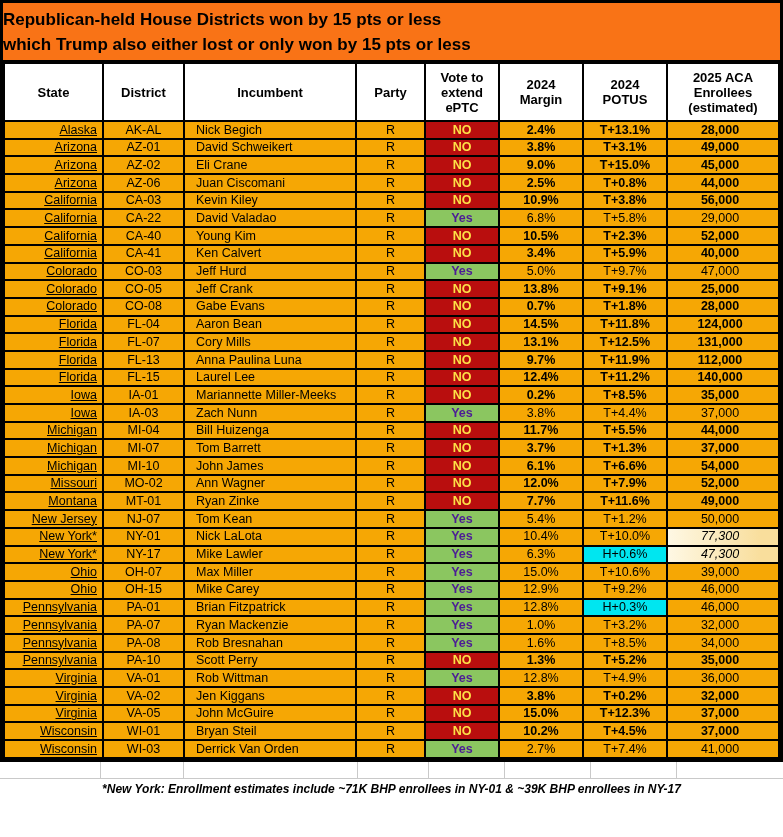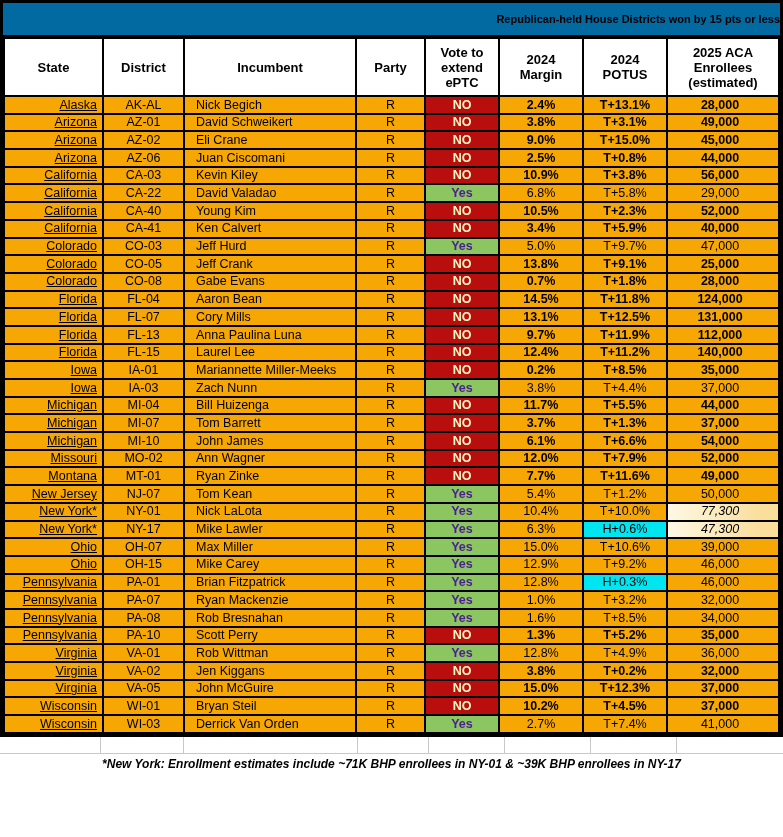--- a/index.html
+++ b/index.html
@@ -3,41 +3,41 @@
 <meta charset="utf-8">
 <style>
   html,body{margin:0;padding:0;background:#fff;}
   .sheet{
     width:783px;height:837px;
     font-family:"Liberation Sans","DejaVu Sans",sans-serif;
     color:#000;background:#fff;position:relative;overflow:hidden;
   }
   .table-box{border:3px solid #000;width:777px;}
   .title-block{
-    background:#0369a1;text-align:right;font-weight:bold;font-size:11px;
+    background:#f97316;text-align:left;font-weight:bold;font-size:17px;
     line-height:25px;padding:4px 0 3px 0;border-bottom:2px solid #000;
   }
   table{border-collapse:collapse;table-layout:fixed;width:777px;}
   th,td{border:2px solid #000;padding:0;overflow:hidden;white-space:nowrap;}
   th{
     background:#fff;font-weight:bold;font-size:13px;line-height:15px;
     text-align:center;vertical-align:middle;height:56px;white-space:pre-line;margin-left:28px;
   }
   td{
     background:var(--orange);font-size:12.5px;height:15.7px;
     vertical-align:middle;line-height:1;
   }
   .c-state{text-align:right;padding-right:5px;text-decoration:underline;}
   .c-district{text-align:center;}
   .c-incumbent{text-align:left;padding-left:11px;}
   .c-party{text-align:center;}
   .c-vote{text-align:center;font-weight:bold;}
   .c-margin,.c-potus{text-align:center;}
   .c-enrollees{text-align:center;padding-right:6px;}
-  td.no{background:var(--no-red);color:#fef9c3;}
+  td.no{background:var(--no-red);color:#fde047;}
   td.yes{background:var(--yes-green);color:#4c1d95;}
   td.b{font-weight:bold;}
   td.cyan{background:var(--h-cyan);}
   td.cream{
     background:linear-gradient(90deg,var(--cream-light) 0%,var(--cream-dark) 85%);
     font-style:italic;
   }
   .gap-row{
     display:flex;height:16px;background:#fff;border-bottom:1px solid #C9C9C9;
   }
@@ -48,20 +48,21 @@
     font-size:12px;font-style:italic;font-weight:bold;padding-top:3px;
   }
 </style>
 </head>
 <body>
 
 <div class="sheet">
   <div class="table-box">
     <div class="title-block">
       <div>Republican-held House Districts won by 15 pts or less</div>
+      <div>which Trump also either lost or only won by 15 pts or less</div>
     </div>
     <table>
       <colgroup>
         <col style="width:99px">
           <col style="width:81px">
           <col style="width:172px">
         <col style="width:69px">
           <col style="width:74px">
           <col style="width:84px">
         <col style="width:84px">

